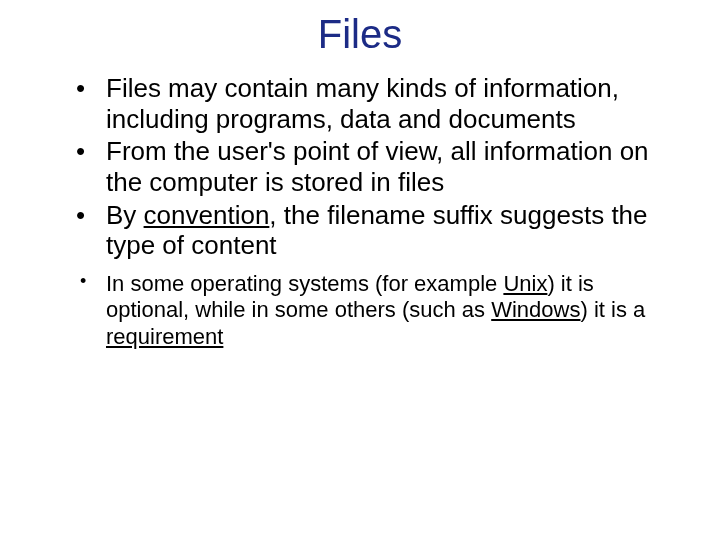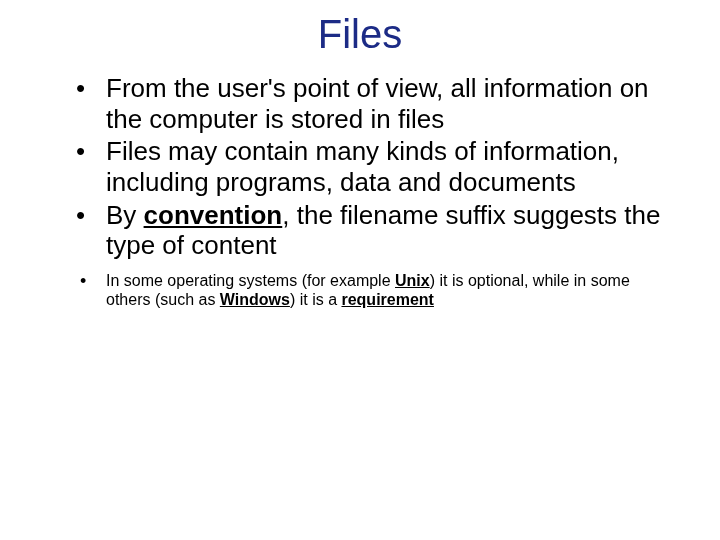--- a/index.html
+++ b/index.html
@@ -44,44 +44,43 @@
     top: 0;
     font-size: 26px;
   }
   ul.sub {
     list-style: none;
     margin: 10px 0 0 0;
     padding: 0 0 0 26px;
   }
   ul.sub > li {
     position: relative;
-    font-size: 16px;
+    font-size: 22px;
     line-height: 1.2;
     padding-left: 30px;
   }
   ul.sub > li::before {
     content: "•";
     position: absolute;
     left: 4px;
     top: 0;
     font-size: 18px;
   }
   .u {
     text-decoration: underline;
-    font-weight: bold;
   }
 </style>
 </head>
 <body>
 
 <div class="slide">
   <h1 class="title">Files</h1>
 
   <ul class="main">
+    <li>Files may contain many kinds of information, including programs, data and documents</li>
     <li>From the user's point of view, all information on the computer is stored in files</li>
-    <li>Files may contain many kinds of information, including programs, data and documents</li>
     <li><span>By </span><span class="u">convention</span><span>, the filename suffix suggests the type of content</span></li>
   </ul>
 
   <ul class="sub">
     <li><span>In some operating systems (for example </span><span class="u">Unix</span><span>) it is optional, while in some others (such as </span><span class="u">Windows</span><span>) it is a </span><span class="u">requirement</span></li>
   </ul>
 </div>
 
 </body></html>

